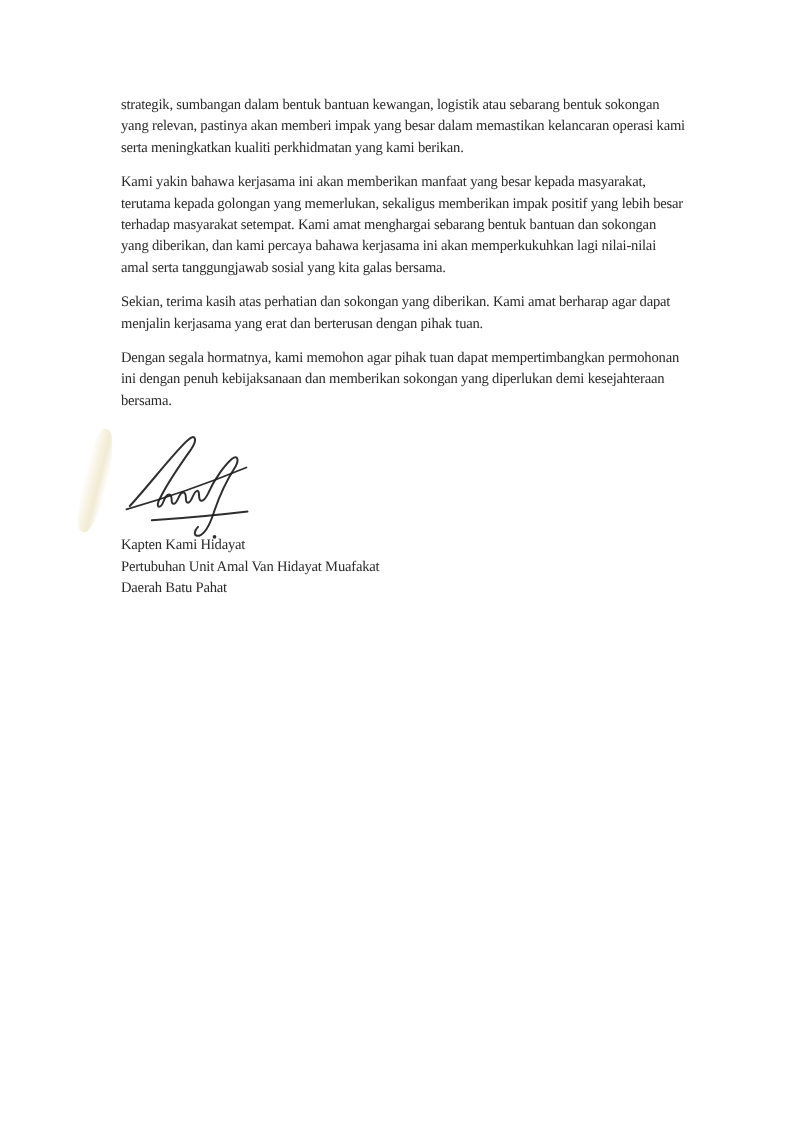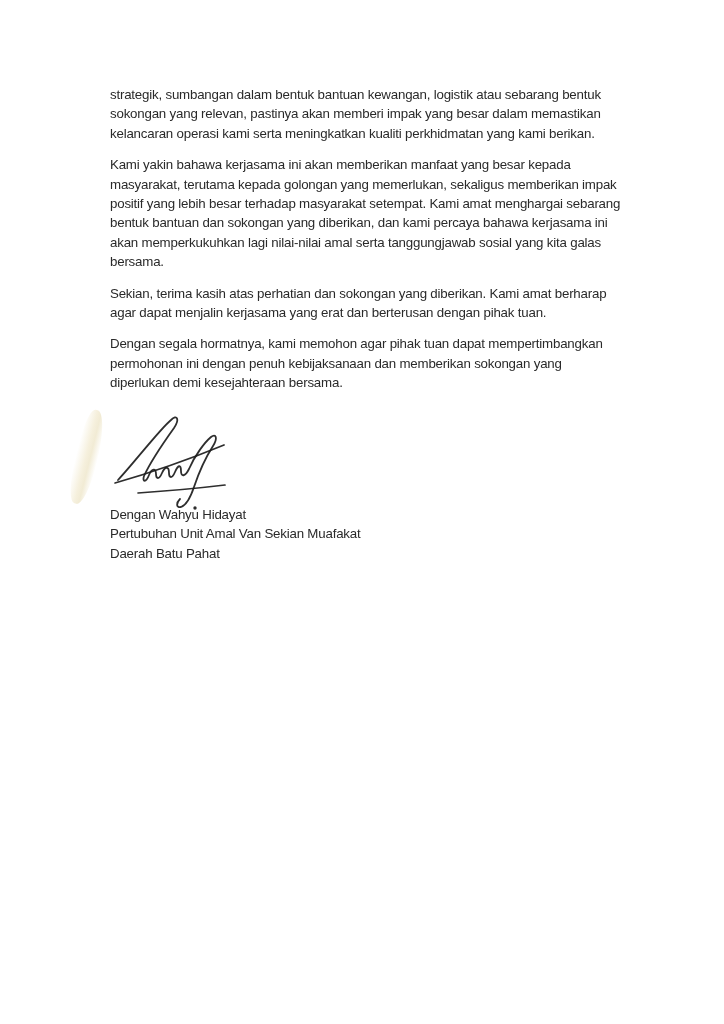--- a/index.html
+++ b/index.html
@@ -6,21 +6,21 @@
     margin: 0;
     padding: 0;
     background: #ffffff;
   }
   .page {
     position: relative;
     width: 724px;
     height: 1024px;
     background: #ffffff;
     overflow: hidden;
-    font-family: Liberation Sans, sans-serif;
+    font-family: Liberation Serif, serif;
     color: #2a2a2a;
   }
   .content {
     position: absolute;
     left: 110px;
     top: 85px;
     width: 513px;
   }
   .content p {
     margin: 0 0 12px 0;
@@ -101,19 +101,19 @@
                  C 98,50 90,68 86,80
                  C 83,89 79,98 73,100
                  C 68,101 68,96 72,92" stroke="#1c1c1c" stroke-width="1.8" stroke-linecap="round" opacity="0.92"></path>
         <path d="M 7,76 C 42,66 82,52 116,38" stroke="#1c1c1c" stroke-width="1.7" stroke-linecap="round" opacity="0.92"></path>
         <path d="M 30,86 C 60,84 92,81 117,78" stroke="#1c1c1c" stroke-width="1.7" stroke-linecap="round" opacity="0.92"></path>
         <circle cx="87" cy="101" r="1.7" fill="#1c1c1c" opacity="0.92"></circle>
       </svg>
     </div>
 
     <div class="signatory">
-      <div>Dengan Wahyu Hidayat</div>
-      <div>Pertubuhan Unit Amal Van Sekian Muafakat</div>
+      <div>Kapten Kami Hidayat</div>
+      <div>Pertubuhan Unit Amal Van Hidayat Muafakat</div>
       <div>Daerah Batu Pahat</div>
     </div>
 
   </div>
 </div>
 
 </body></html>

